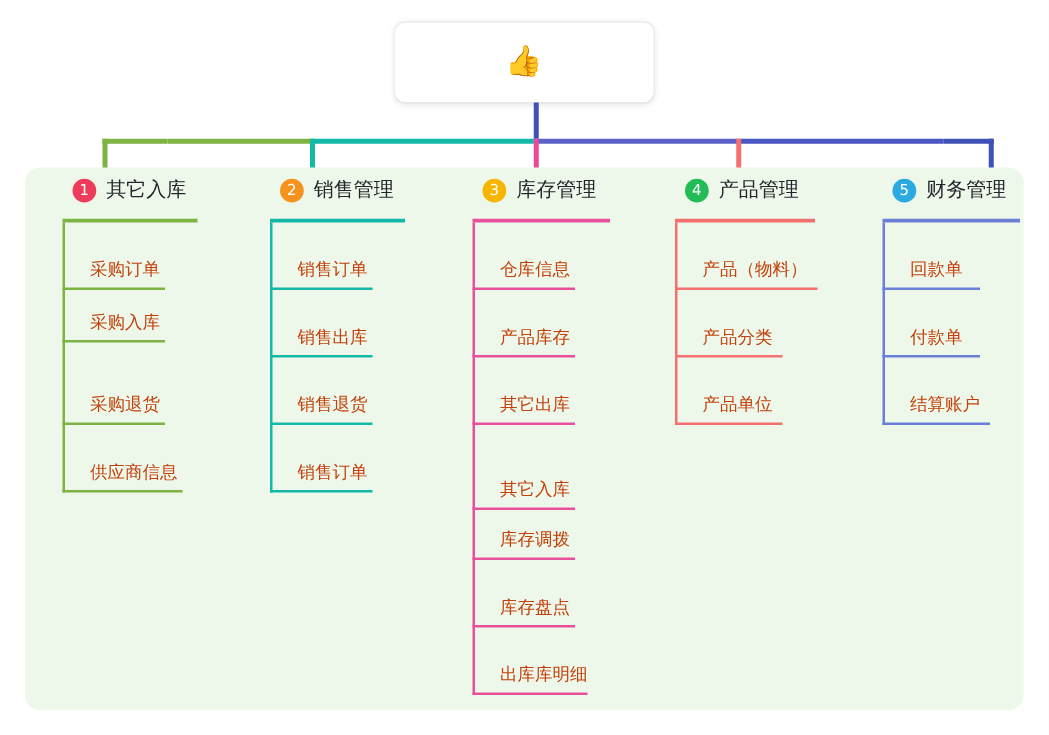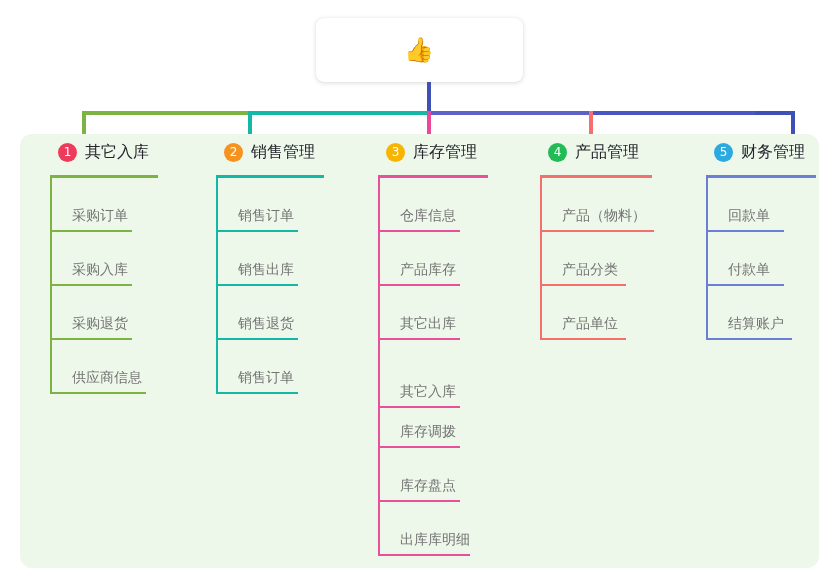--- a/index.html
+++ b/index.html
@@ -57,21 +57,21 @@
     flex:0 0 auto;font-family:"DejaVu Sans",sans-serif;
   }
   .head-text{font-size:16px;color:#24242c;white-space:nowrap;}
   .head-rule{position:absolute;left:10px;bottom:0;height:3px;}
 
   
   .spine{position:absolute;width:2px;}
   .leaf{position:absolute;height:54px;}
   .leaf-text{
     position:absolute;left:32px;bottom:7px;
-    font-size:14px;color:#737373;white-space:nowrap;
+    font-size:14px;color:#c2410c;white-space:nowrap;
   }
   .leaf-rule{position:absolute;left:10px;bottom:0;height:2px;}
 </style>
 </head>
 <body>
 
 <div id="root">
 
   <div class="title-card">
     <span class="title-emoji">👍</span>
@@ -97,21 +97,21 @@
             <span class="badge" style="background: rgb(238, 59, 91);">1</span>
             <span class="head-text">其它入库</span>
           </div>
           <div class="head-rule" style="width: 108px; background: rgb(124, 179, 66);"></div>
         </div>
         <div class="spine" style="left: 10px; top: 44px; height: 216px; background: rgb(124, 179, 66);"></div>
         <div class="leaf" style="top: 44px; width: 102px;">
           <div class="leaf-text">采购订单</div>
           <div class="leaf-rule" style="width: 82px; background: rgb(124, 179, 66);"></div>
         </div>
-        <div class="leaf" style="top: 98px; width: 102px;">
+        <div class="leaf" style="top: 86px; width: 102px;">
           <div class="leaf-text">采购入库</div>
           <div class="leaf-rule" style="width: 82px; background: rgb(124, 179, 66);"></div>
         </div>
         <div class="leaf" style="top: 152px; width: 102px; text-align: right;">
           <div class="leaf-text">采购退货</div>
           <div class="leaf-rule" style="width: 82px; background: rgb(124, 179, 66);"></div>
         </div>
         <div class="leaf" style="top: 206px; width: 116px;">
           <div class="leaf-text">供应商信息</div>
           <div class="leaf-rule" style="width: 96px; background: rgb(124, 179, 66);"></div>

